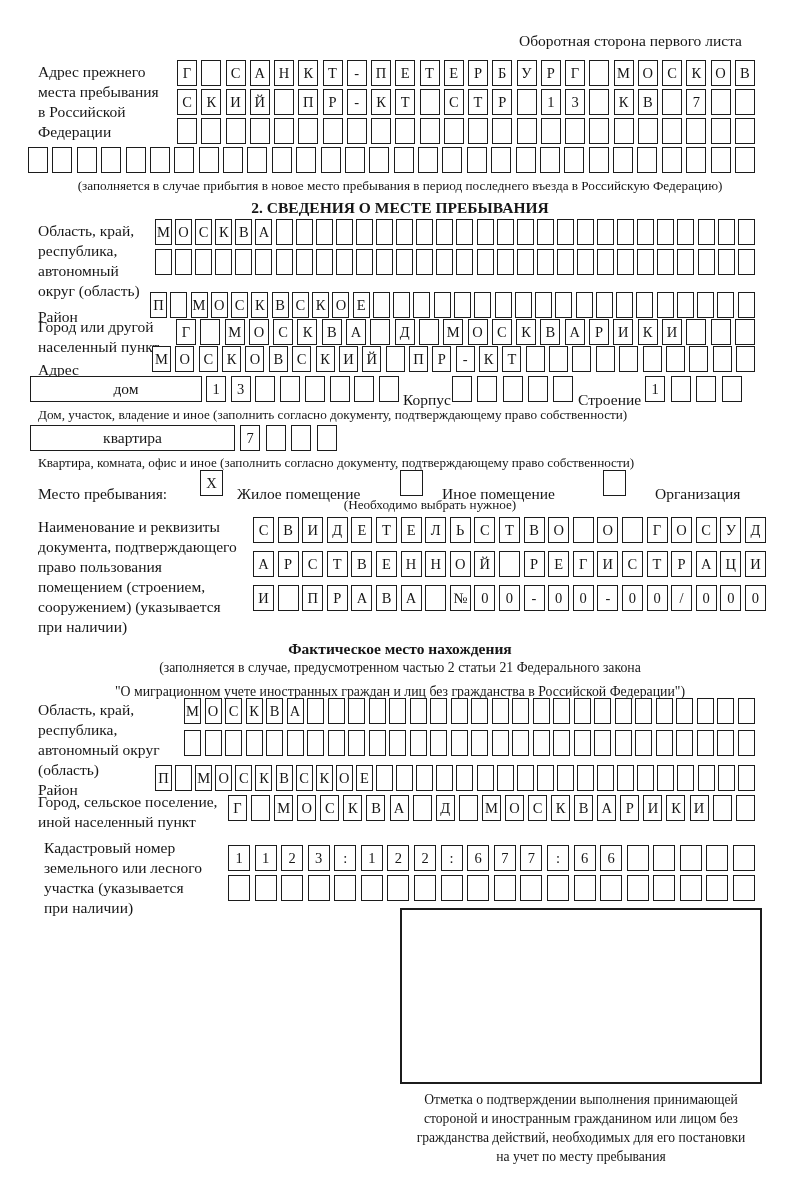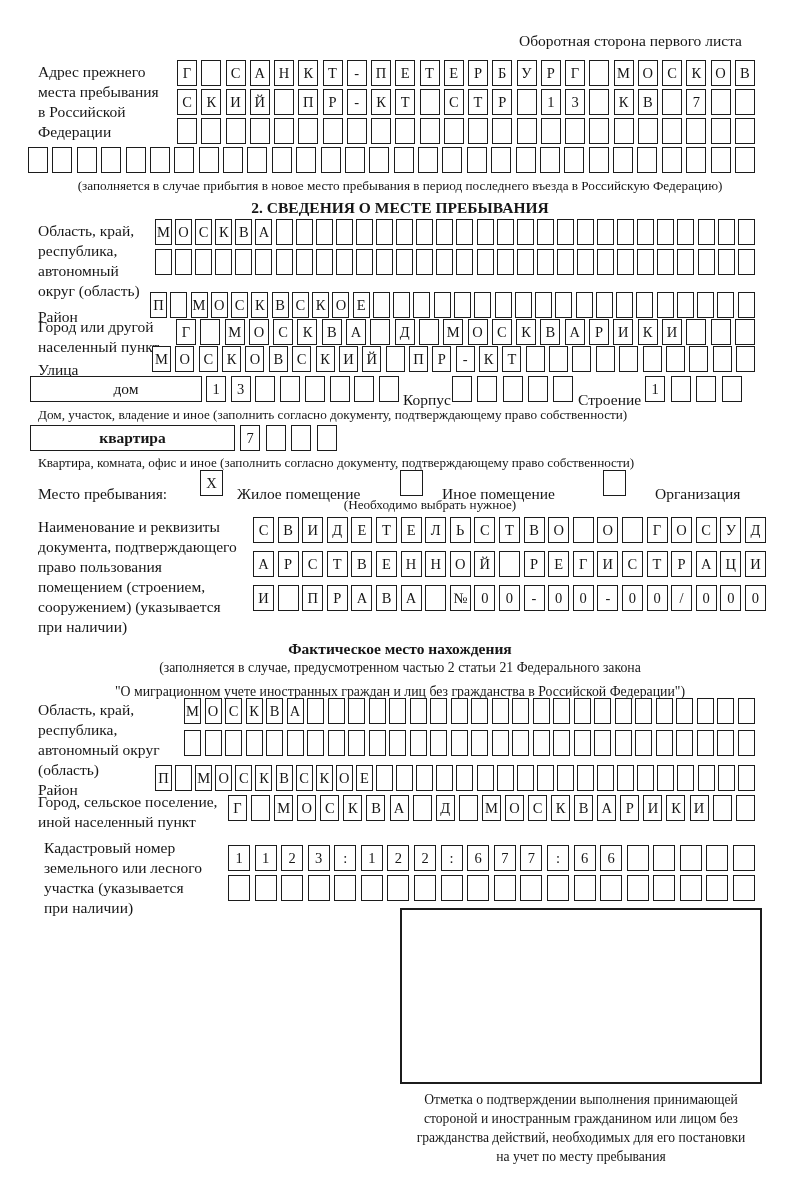--- a/index.html
+++ b/index.html
@@ -267,21 +267,21 @@
     <span class="cell">А</span>
     <span class="cell">Р</span>
     <span class="cell">И</span>
     <span class="cell">К</span>
     <span class="cell">И</span>
     <span class="cell"></span>
     <span class="cell"></span>
     <span class="cell"></span>
   </div>
 
-<div class="abs lbl" style="top:349px;left:38px;">Улица</div>
+<div class="abs lbl" style="top:349px;left:38px;">Адрес</div>
 <div class="abs cellrow" style="top:346px;left:152px;width:603px;--cw:19px;">
     <span class="cell">М</span>
     <span class="cell">О</span>
     <span class="cell">С</span>
     <span class="cell">К</span>
     <span class="cell">О</span>
     <span class="cell">В</span>
     <span class="cell">С</span>
     <span class="cell">К</span>
     <span class="cell">И</span>
@@ -328,21 +328,21 @@
   <div class="abs cellrow" style="left:645px;width:97px;--cw:20px;">
       <span class="cell">1</span>
       <span class="cell"></span>
       <span class="cell"></span>
       <span class="cell"></span>
     </div>
 </div>
 <div class="abs cap" style="top:407px;left:38px;">Дом, участок, владение и иное (заполнить согласно документу, подтверждающему право собственности)</div>
 
 <div class="abs" style="top:425px;left:0;width:800px;height:26px;">
-  <div class="abs label-box" style="left:30px;width:205px;font-weight:bold;">квартира</div>
+  <div class="abs label-box" style="left:30px;width:205px;">квартира</div>
   <div class="abs cellrow" style="left:240px;width:97px;--cw:20px;">
       <span class="cell">7</span>
       <span class="cell"></span>
       <span class="cell"></span>
       <span class="cell"></span>
     </div>
 </div>
 <div class="abs cap" style="top:455px;left:38px;">Квартира, комната, офис и иное (заполнить согласно документу, подтверждающему право собственности)</div>
 
 <div class="abs" style="top:470px;left:0;width:660px;height:26px;">

